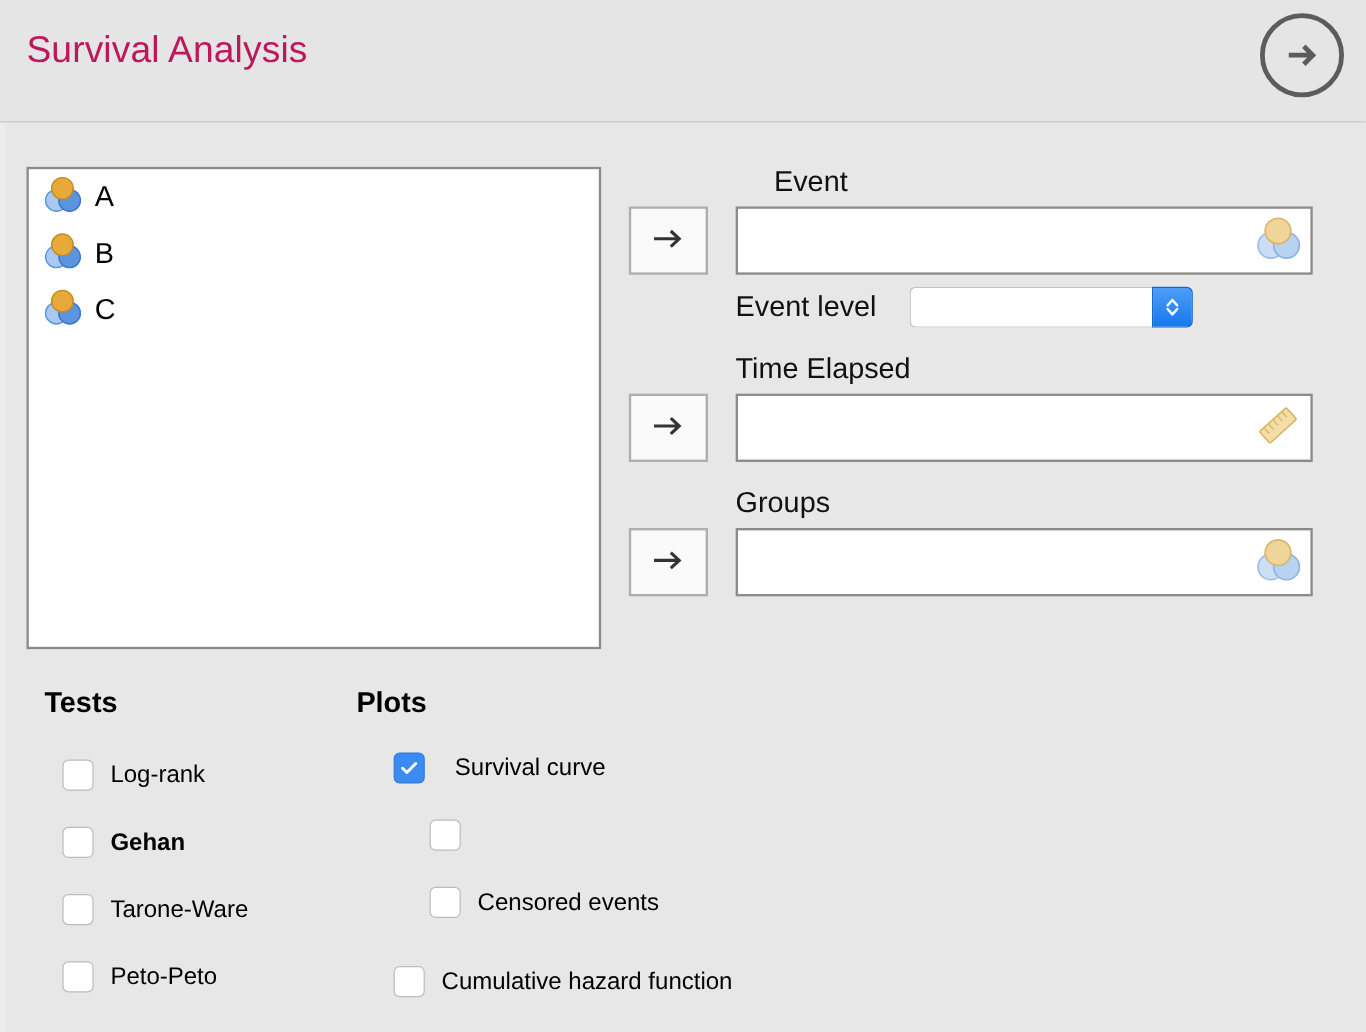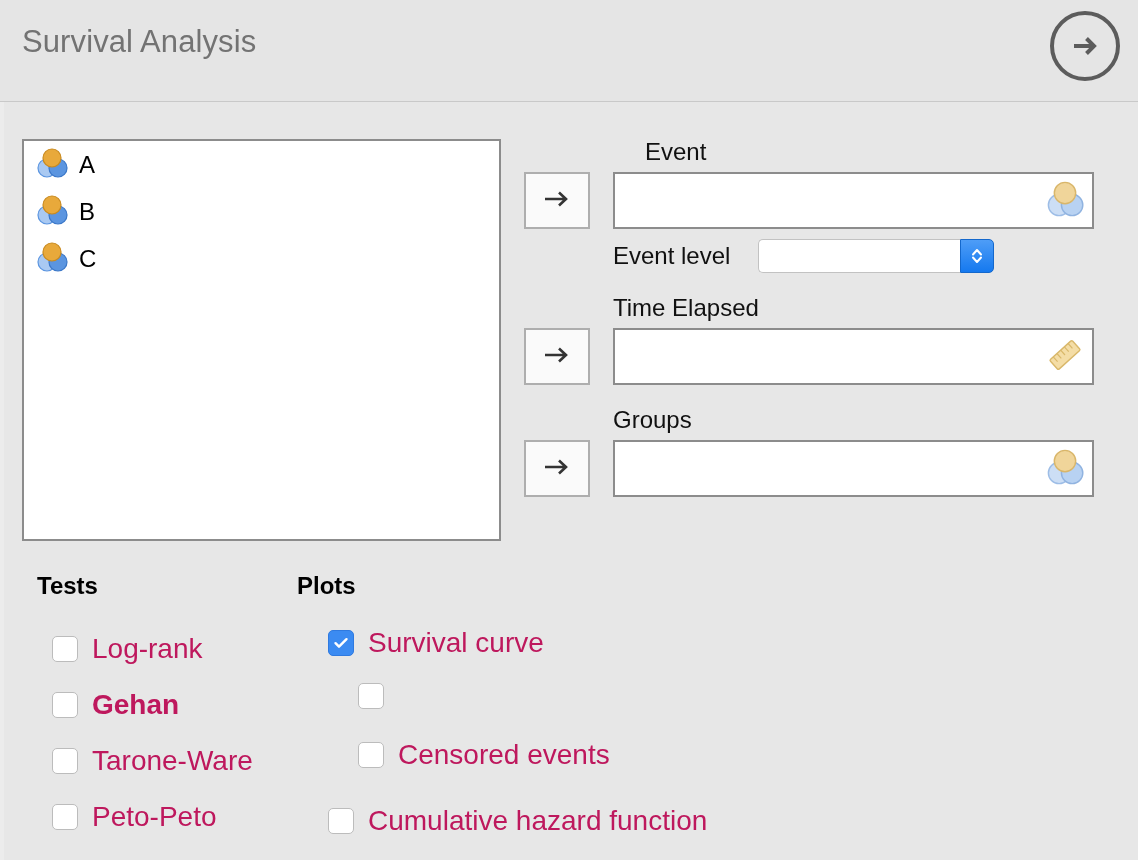--- a/index.html
+++ b/index.html
@@ -28,21 +28,21 @@
     position: absolute;
     left: 0; top: 0;
     width: 1138px; height: 102px;
     background: #e5e5e5;
   }
   .header-title {
     position: absolute;
     left: 22px; top: 24px;
     font-size: 31px;
     font-weight: 400;
-    color: #737373;
+    color: #be185d;
     letter-spacing: 0.1px;
     white-space: nowrap;
   }
   .header-sep {
     position: absolute;
     left: 0; top: 101px;
     width: 1138px; height: 1px;
     background: #c9c9c9;
   }
   .run-button {
@@ -168,22 +168,22 @@
     display: flex;
     align-items: center;
     justify-content: center;
   }
   .cb-box.checked {
     background: #3b8bf2;
     border: 1px solid #2f7ae0;
   }
   .cb-box svg { display: block; }
   .cb-label {
-    font-size: 28px;
-    color: #be185d;
+    font-size: 20px;
+    color: #000000;
     margin-left: 14px;
     white-space: nowrap;
   }
 </style>
 </head>
 <body>
 
 <div class="left-strip"></div>
 
 <div class="header">
@@ -325,21 +325,21 @@
   <span class="cb-label">Tarone-Ware</span>
 </div>
 
 <div class="cb-row" style="left:52px; top:801px;">
   <span class="cb-box"></span>
   <span class="cb-label">Peto-Peto</span>
 </div>
 
 <div class="section-title" style="left:297px; top:572px;">Plots</div>
 
-<div class="cb-row" style="left:328px; top:627px;">
+<div class="cb-row" style="left:328px; top:627px;gap:11px;">
   <span class="cb-box checked">
     <svg width="18" height="18" viewBox="0 0 18 18">
       <path d="M3.5 9.2 L7 12.7 L14.5 5.2" fill="none" stroke="#fff" stroke-width="2.4" stroke-linecap="round" stroke-linejoin="round"></path>
     </svg>
   </span>
   <span class="cb-label">Survival curve</span>
 </div>
 
 <div class="cb-row" style="left:358px; top:683px;">
   <span class="cb-box"></span>

